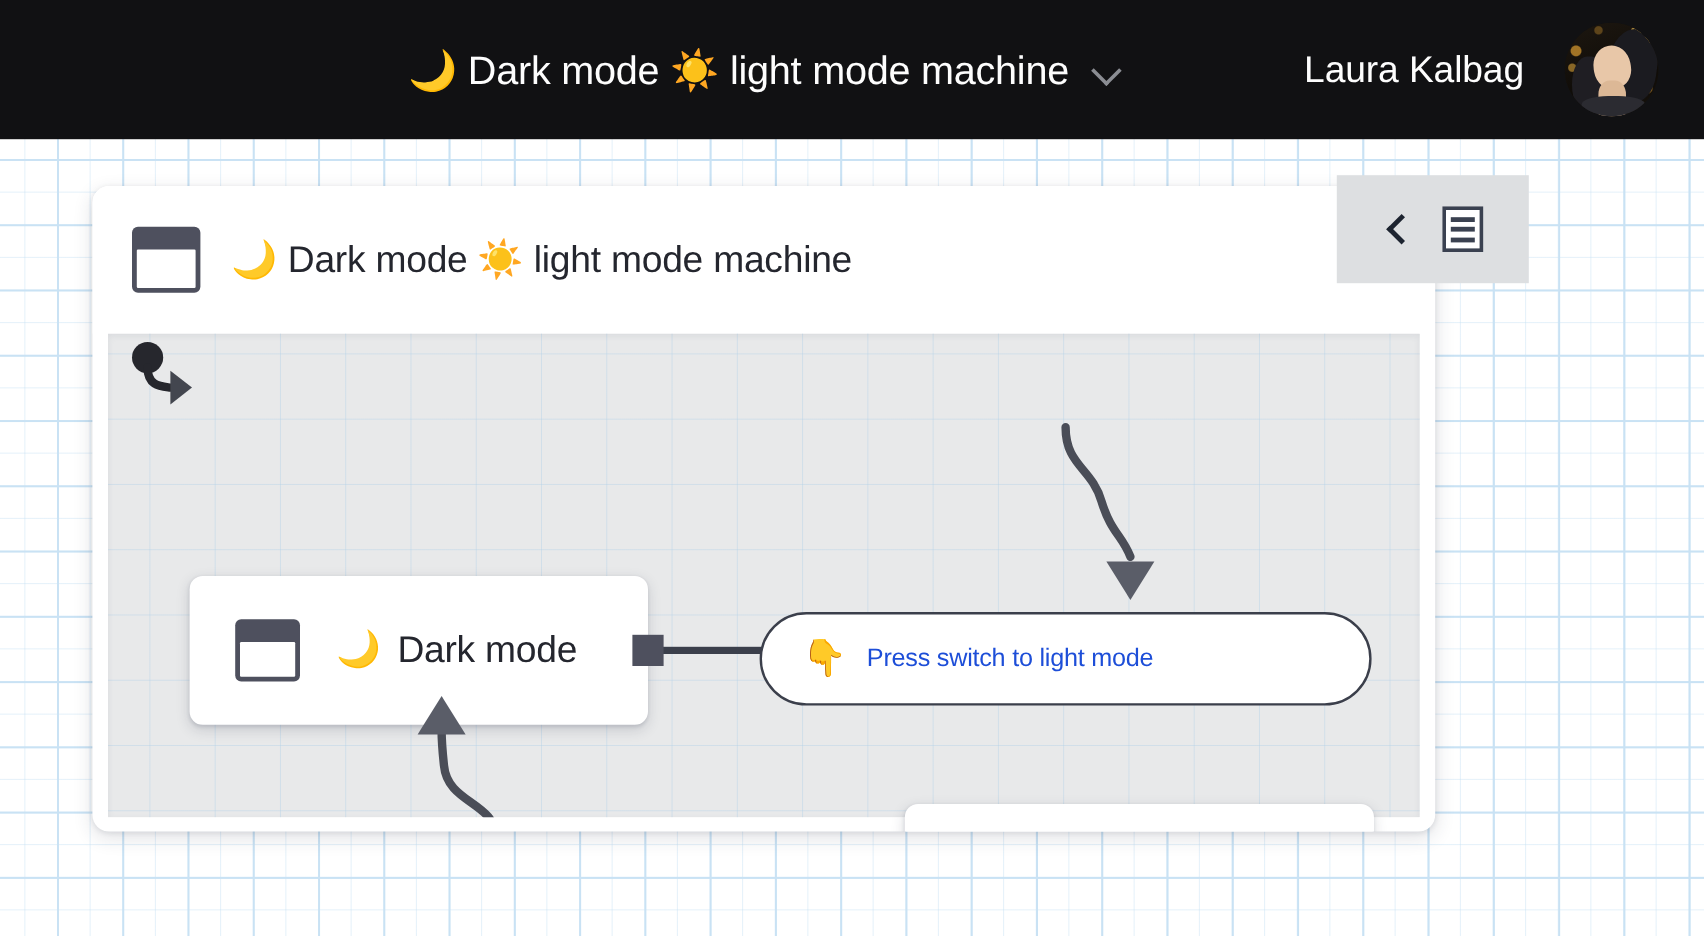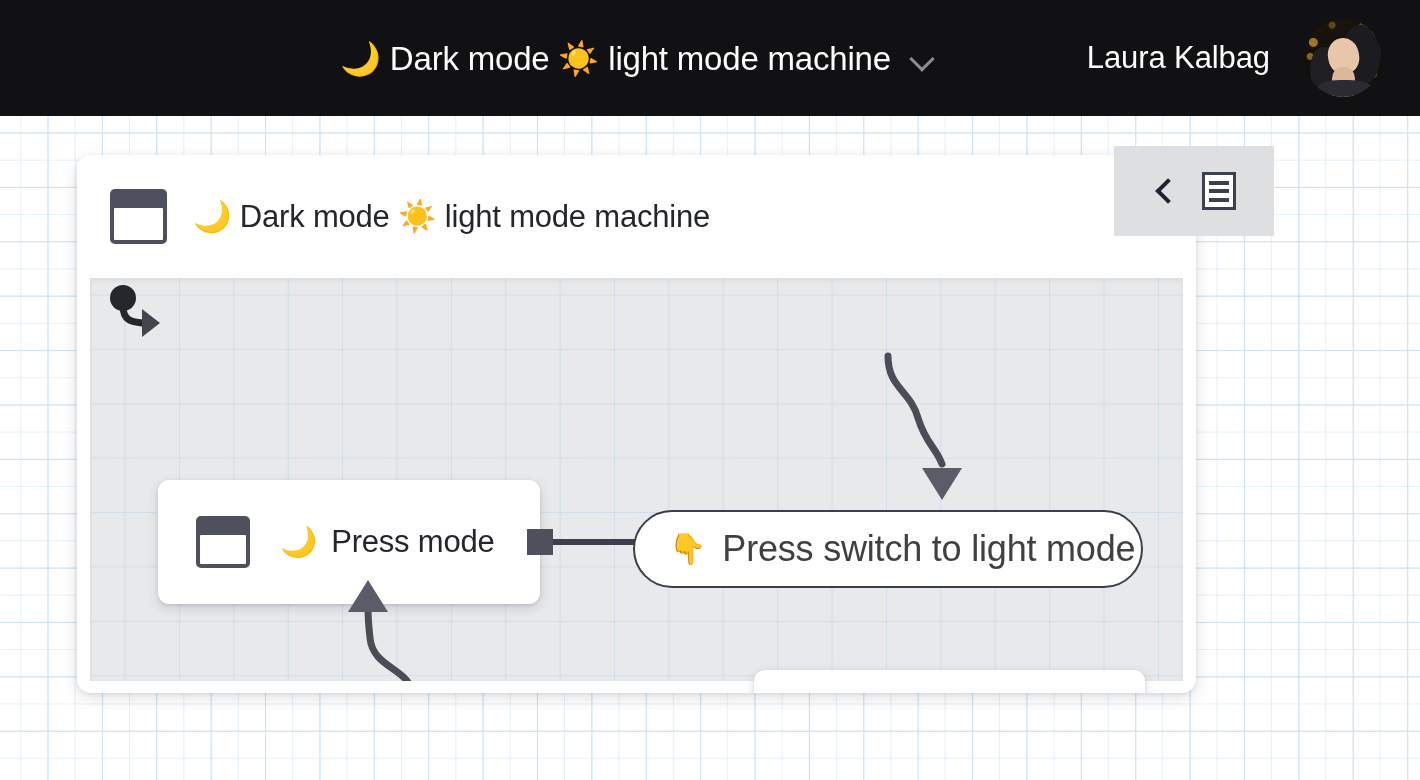--- a/index.html
+++ b/index.html
@@ -215,21 +215,21 @@
   }
   .emoji { font-size: 30px; line-height: 1; }
 
   .event-node {
     border-radius: 999px;
     border: 2.6px solid #3b3f4b;
     display: flex; align-items: center;
     padding: 0 34px; gap: 16px;
   }
   .event-label {
-    font-size: 36px; color: #404040; letter-spacing: -0.2px;
+    font-size: 21px; color: #1d4ed8; letter-spacing: -0.2px;
     white-space: nowrap;
   }
 
   
   #node-dark   { left: 68px; top: 202px; width: 382px; height: 124px; }
   #node-light  { left: 664px; top: 392px; width: 391px; height: 124px; }
   #node-evt-light { left: 543px; top: 232px; width: 510px; height: 78px; }
 
   
   .port {
@@ -308,21 +308,21 @@
       </svg>
 
       <span class="link-line" id="link-dark-evt"></span>
 
       <span class="port" id="port-dark-right"></span>
 
       <div class="node state-node" id="node-dark">
         <span class="win-icon sm"></span>
         <span class="state-label">
           <span class="emoji">🌙</span>
-          <span>Press mode</span>
+          <span>Dark mode</span>
         </span>
       </div>
 
       <div class="node state-node" id="node-light">
         
         
       </div>
 
       <div class="node event-node" id="node-evt-light">
         <span class="emoji">👇</span>

